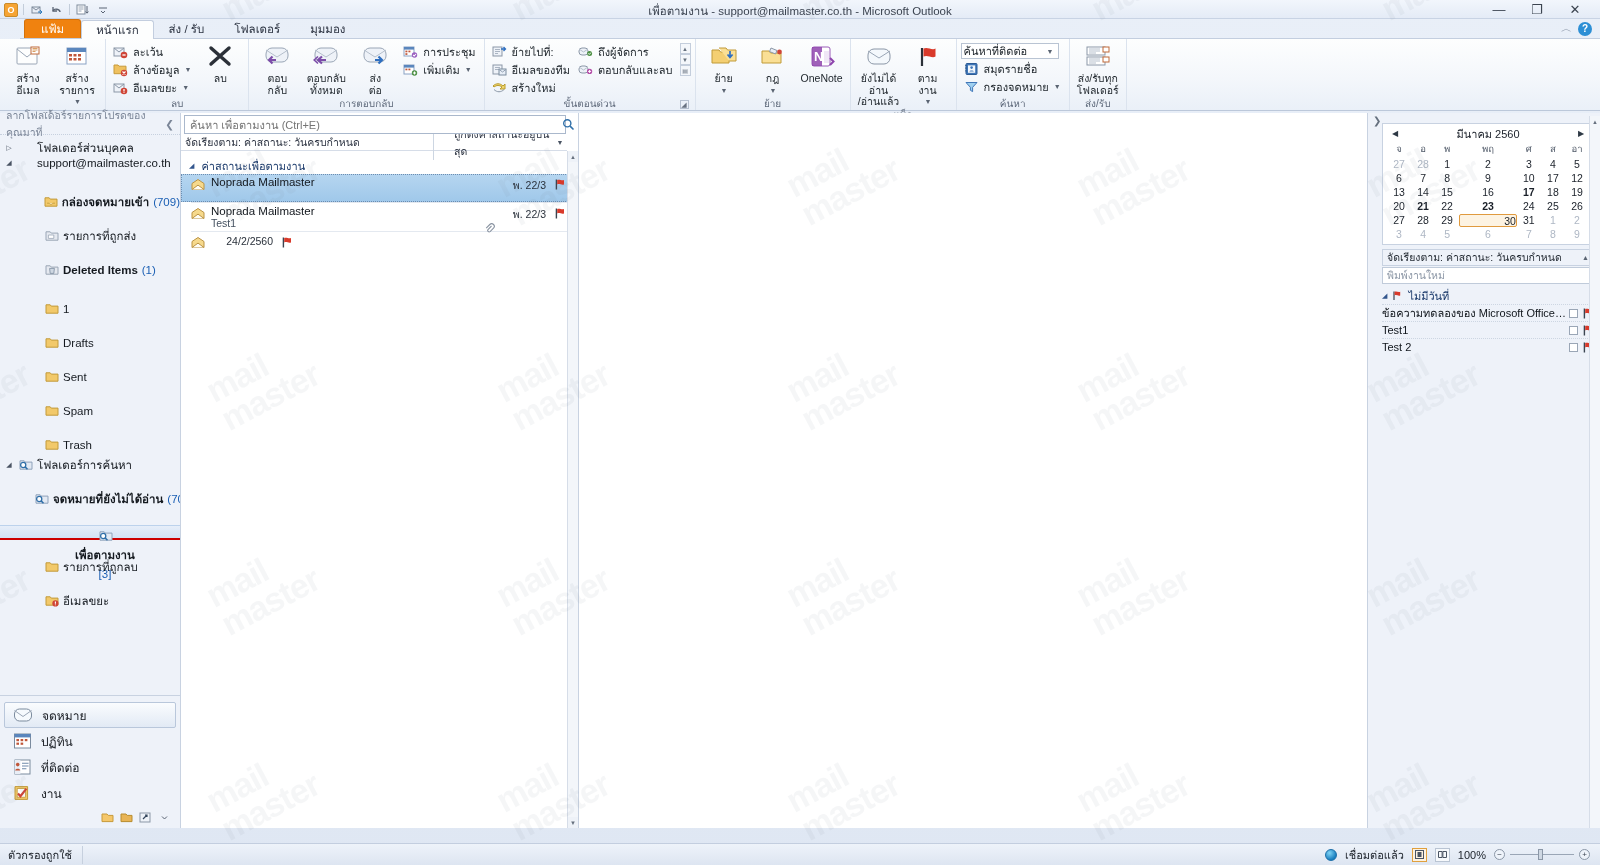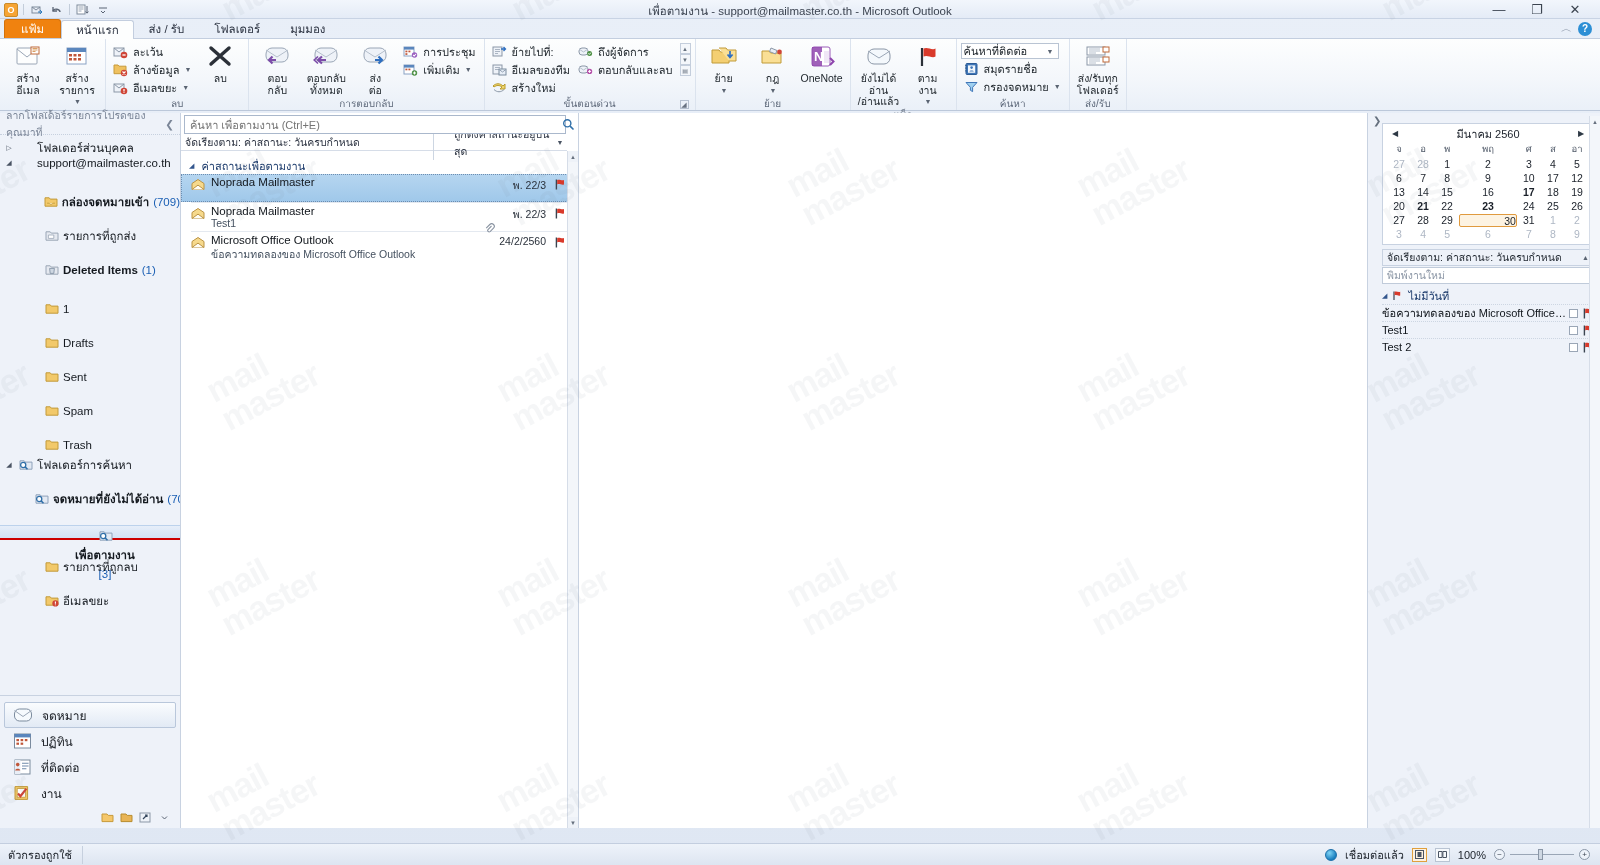--- a/index.html
+++ b/index.html
@@ -36,21 +36,21 @@
   .qat { position:absolute; left:4px; top:1px; display:flex; align-items:center; gap:5px; height:17px; }
   .qat .obtn { width:14px; height:14px; border:1px solid #c98b2b; background:#f6a434;
     border-radius:2px; display:flex; align-items:center; justify-content:center;
     color:#fff; font-size:9px; font-weight:bold; }
   .qat .qi { width:15px; height:14px; display:flex; align-items:center; justify-content:center;
     font-size:11px; color:#5a6474; }
   .qat .sep { width:1px; height:11px; background:#c3cdda; }
 
   
   .tabstrip { position:relative; height:20px; background:transparent;
-    border-bottom:1px solid #c3cedf; display:flex; align-items:flex-end; padding-left:4px; }
+    border-bottom:1px solid #c3cedf; display:flex; align-items:flex-end; padding-left:4px;margin-left:20px; }
   .tab { height:19px; padding:0 14px; display:flex; align-items:center;
     font-size:11.5px; color:#2b3240; border:1px solid transparent;
     border-bottom:none; border-radius:3px 3px 0 0; }
   .tab.file { background:#f0820f; color:#fff; font-weight:normal;
     border-color:#d3710a; padding:0 16px; }
   .tab.active { background:#fdfefe; border-color:#c3cedf; position:relative; top:1px; }
   .helpbtns { position:absolute; right:8px; top:2px; display:flex; gap:6px; align-items:center; }
   .helpbtns .h1 { font-size:11px; color:#8e99aa; }
   .helpbtns .h2 { width:14px; height:14px; border-radius:50%; background:#2d8fd5;
     color:#fff; font-size:10px; font-weight:bold; display:flex;
@@ -1007,24 +1007,20 @@
                 </svg>
               </span>
             </div>
             <div class="rowdiv"></div>
             <div class="msg">
               <span class="env">
                 <svg width="14" height="13" viewBox="0 0 14 13">
                   <path d="M1 5.5L7 1.5l6 4v6H1z" fill="#f6d98c" stroke="#bb9344"></path>
                   <path d="M1 11.5l6-4.4 6 4.4" fill="#fffdf6" stroke="#bb9344"></path>
                 </svg>
-              </span>
-              <span class="mid">
-                <div class="from">Microsoft Office Outlook</div>
-                <div class="subj">ข้อความทดลองของ Microsoft Office Outlook</div>
               </span>
               <span class="rt">
                 <div>24/2/2560</div>
               </span>
               <span class="fl">
                 <svg width="13" height="13" viewBox="0 0 13 13">
                   <path d="M2.4 1.5v10" stroke="#3b4450" stroke-width="1.4"></path>
                   <path d="M3.2 2c2.4-1.2 4.4 1.1 6.8 0v4.4c-2.4 1.1-4.4-1.2-6.8 0z" fill="#d93a2b"></path>
                 </svg>
               </span>

